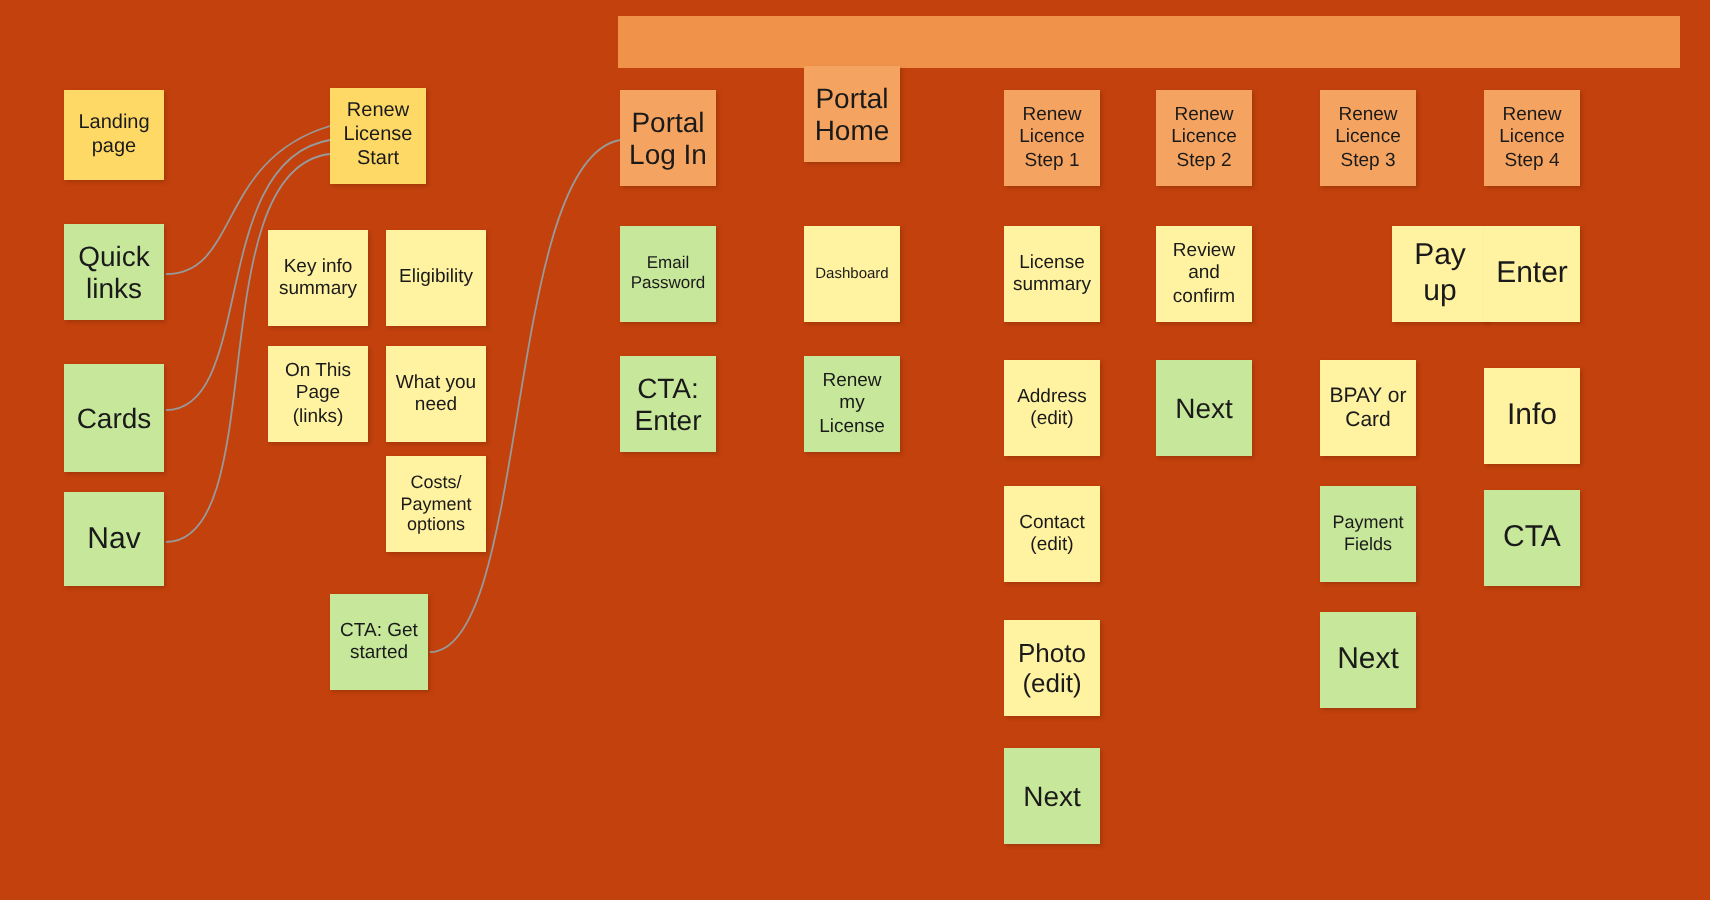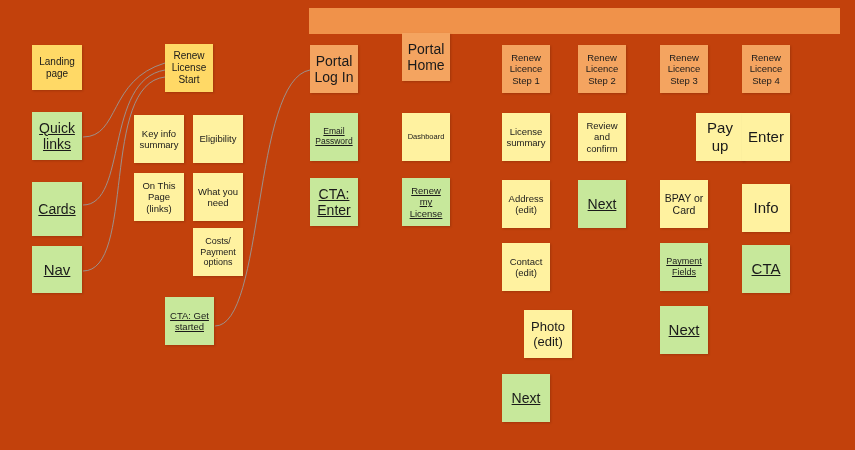--- a/index.html
+++ b/index.html
@@ -40,21 +40,21 @@
     box-shadow: 1px 1px 2px rgba(0,0,0,0.16);
     overflow: hidden;
     word-break: break-word;
   }
   .note span {
     display: block;
     width: 100%;
   }
   .c-gold   { background: #ffd966; }
   .c-yellow { background: #fff2a0; }
-  .c-green  { background: #c7e89b; text-decoration: underline; }
+  .c-green  { background: #c7e89b; }
   .c-orange { background: #f4a460; }
   .headerbar {
     position: absolute;
     background: #f0924a;
     left: 309px;
     top: 8px;
     width: 531px;
     height: 26px;
   }
 </style>
@@ -129,21 +129,21 @@
       </div>
       <div class="note c-yellow" style="left: 502px; top: 113px; width: 48px; height: 48px; font-size: 9.5px;">
         <span>License summary</span>
       </div>
       <div class="note c-yellow" style="left: 502px; top: 180px; width: 48px; height: 48px; font-size: 9.5px;">
         <span>Address (edit)</span>
       </div>
       <div class="note c-yellow" style="left: 502px; top: 243px; width: 48px; height: 48px; font-size: 9.5px;">
         <span>Contact (edit)</span>
       </div>
-      <div class="note c-yellow" style="left: 502px; top: 310px; width: 48px; height: 48px; font-size: 13px; margin-left: 22px;">
+      <div class="note c-yellow" style="left: 502px; top: 310px; width: 48px; height: 48px; font-size: 13px;">
         <span>Photo (edit)</span>
       </div>
       <div class="note c-green" style="left: 502px; top: 374px; width: 48px; height: 48px; font-size: 14px;">
         <span>Next</span>
       </div>
       <div class="note c-orange" style="left: 578px; top: 45px; width: 48px; height: 48px; font-size: 9.5px;">
         <span>Renew Licence Step 2</span>
       </div>
       <div class="note c-yellow" style="left: 578px; top: 113px; width: 48px; height: 48px; font-size: 9.5px;">
         <span>Review and confirm</span>

